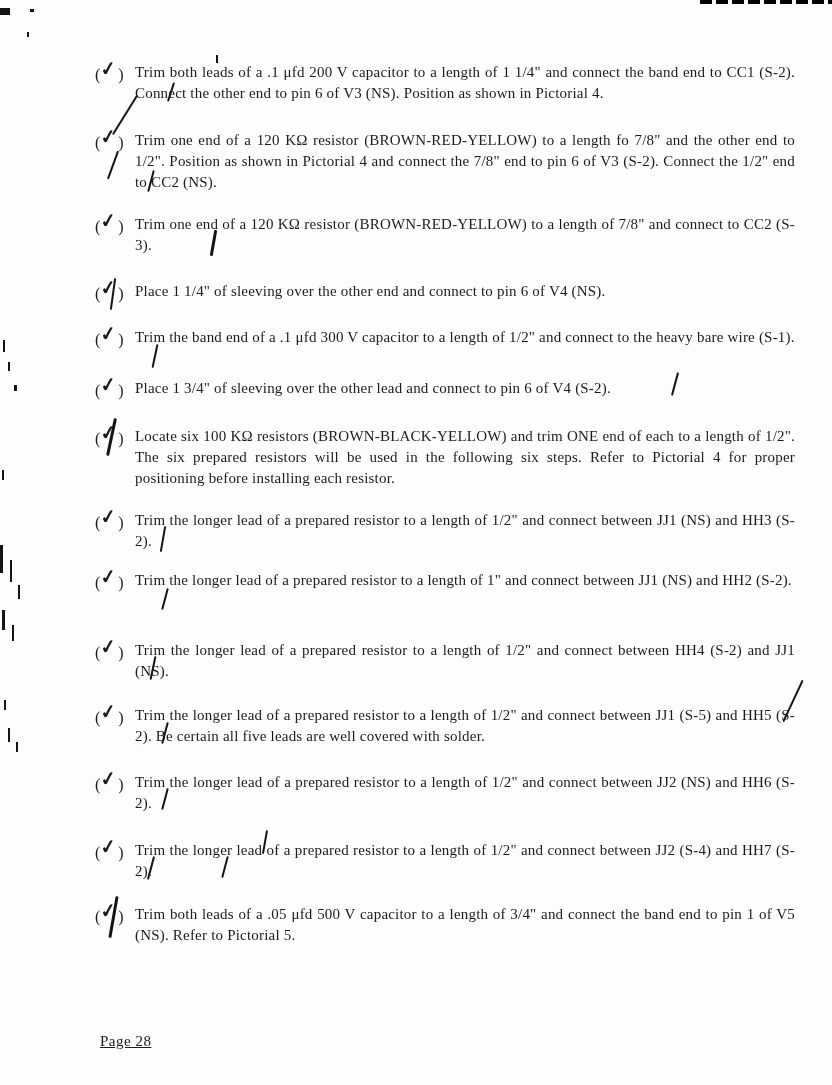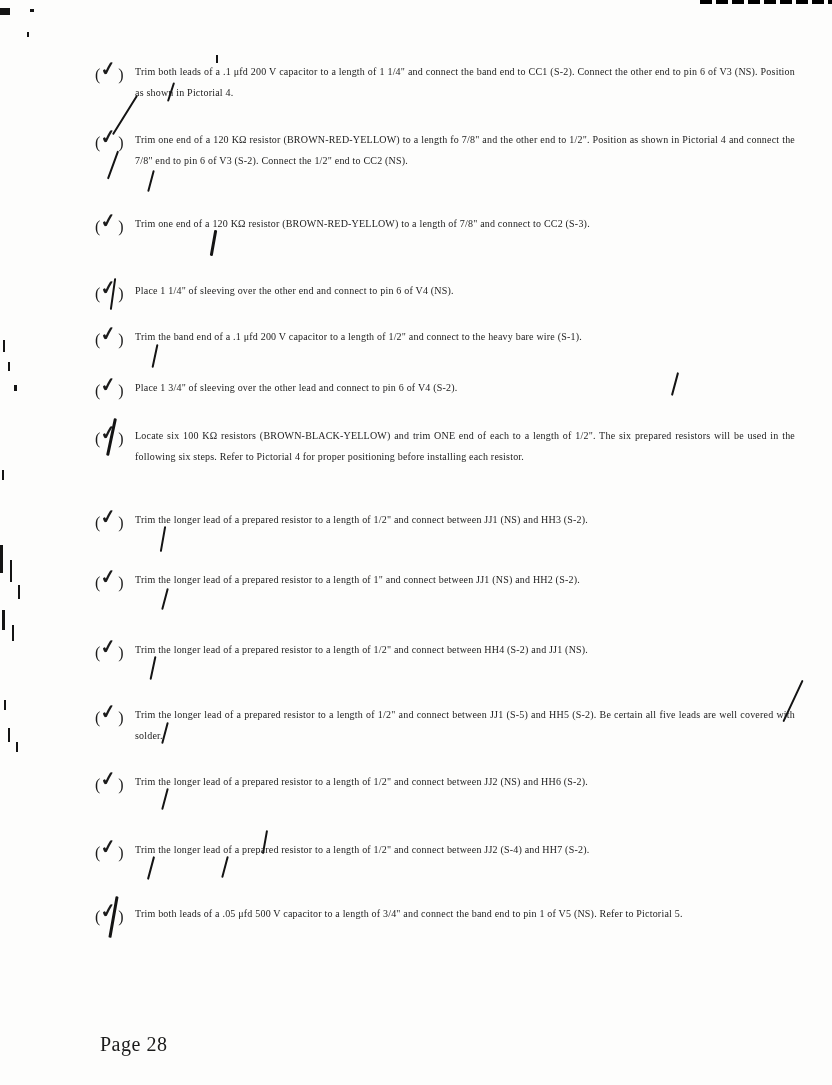--- a/index.html
+++ b/index.html
@@ -34,31 +34,32 @@
     display: inline-block;
     transform: rotate(-8deg) translateY(-5px);
     font-size: 19px;
     font-weight: bold;
   }
   .step-text {
     position: absolute;
     left: 135px;
     top: 0;
     width: 660px;
-    font-size: 10px;
+    font-size: 15px;
     line-height: 20.8px;
     text-align: justify;
     letter-spacing: 0.2px;
   }
   .footer {
     position: absolute;
     left: 100px;
     top: 1033px;
-    font-size: 20px;
+    font-size: 15px;
     letter-spacing: 0.5px;
+    text-decoration: underline;
   }
   
   .pen {
     position: absolute;
     width: 2px;
     background: #141414;
     border-radius: 1px;
   }
   
   .noise {
@@ -132,21 +133,21 @@
     <div class="step-text">Trim one end of a 120 KΩ resistor (BROWN-RED-YELLOW) to a length of 7/8" and connect to CC2 (S-3).</div>
   </div>
 
   <div class="step" style="top:281px;">
     <div class="checkbox"><span>(</span><span class="ck">✓</span><span>)</span></div>
     <div class="step-text">Place 1 1/4" of sleeving over the other end and connect to pin 6 of V4 (NS).</div>
   </div>
 
   <div class="step" style="top:327px;">
     <div class="checkbox"><span>(</span><span class="ck">✓</span><span>)</span></div>
-    <div class="step-text">Trim the band end of a .1 μfd 200 V capacitor to a length of 1/2" and connect to the heavy bare wire (S-1).</div>
+    <div class="step-text">Trim the band end of a .1 μfd 300 V capacitor to a length of 1/2" and connect to the heavy bare wire (S-1).</div>
   </div>
 
   <div class="step" style="top:378px;">
     <div class="checkbox"><span>(</span><span class="ck">✓</span><span>)</span></div>
     <div class="step-text">Place 1 3/4" of sleeving over the other lead and connect to pin 6 of V4 (S-2).</div>
   </div>
 
   <div class="step" style="top:426px;">
     <div class="checkbox"><span>(</span><span class="ck">✓</span><span>)</span></div>
     <div class="step-text">Locate six 100 KΩ resistors (BROWN-BLACK-YELLOW) and trim ONE end of each to a length of 1/2".  The six prepared resistors will be used in the following six steps.  Refer to Pictorial 4 for proper positioning before installing each resistor.</div>

